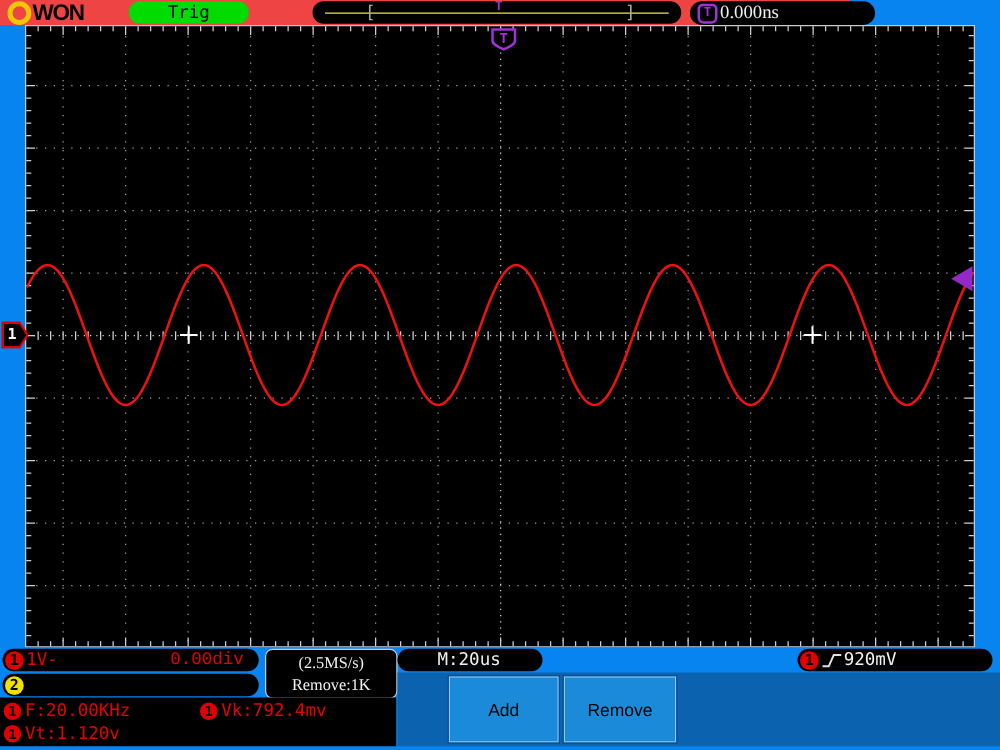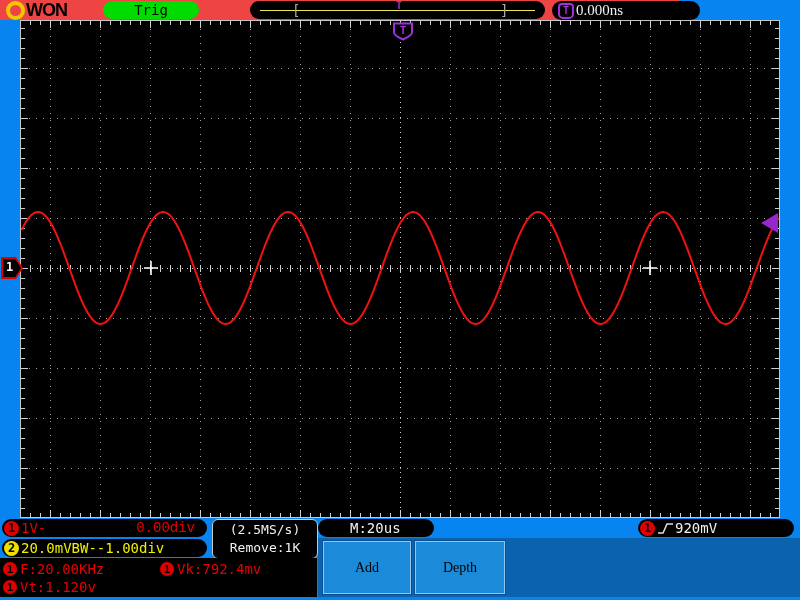--- a/index.html
+++ b/index.html
@@ -46,26 +46,26 @@
   .pill-m  {left:318px;top:1px;width:100px;height:18px;color:#F0F0F0;padding-left:16px;}
   .pill-m span{margin-left:16px;}
   .pill-trg{left:638px;top:1px;width:156px;height:18px;color:#F0F0F0;}
   .chnum{display:inline-flex;align-items:center;justify-content:center;width:15px;height:15px;
          border-radius:50%;color:#000;font-weight:bold;font-size:12px;margin:0 2px 0 2px;flex:none;}
   .chnum.red{background:#E00000;} .chnum.yel{background:#F0E000;}
   .grow{flex:1;}
   .pill-ch1 .pos{margin-right:12px;font-family:Liberation Mono, monospace;}
   .acq-box{position:absolute;left:212px;top:1px;width:104px;height:38px;background:#000;
            border:1px solid #C8C8C8;border-radius:6px;color:#F0F0F0;font-size:13px;
-           display:flex;flex-direction:column;align-items:center;justify-content:center;line-height:18px;}
+           display:flex;flex-direction:column;align-items:center;justify-content:center;line-height:18px;font-family:Liberation Serif, serif;}
   .menu-panel{position:absolute;left:318px;top:20px;width:482px;height:59px;background:#0B62AE;}
   .menu-btn{position:absolute;top:3px;height:51px;background:#1B8BD9;border:1px solid #8FC7F0;
             outline:1px solid #0A4F92;color:#000;font-size:14px;
-            font-family:Liberation Serif, serif;
-            display:flex;align-items:center;justify-content:center;cursor:pointer;}
+            font-family:Liberation Sans, sans-serif;
+            display:flex;align-items:center;justify-content:center;cursor:pointer;margin-left:36px;}
   .menu-btn.add{left:5px;width:86px;} .menu-btn.remove{left:97px;width:88px;}
   .meas-panel{position:absolute;left:0;top:40px;width:317px;height:39px;background:#000;color:#E80000;
               font-size:14px;}
   .meas-row{position:absolute;display:flex;align-items:center;}
   .mnum{display:inline-flex;align-items:center;justify-content:center;width:14px;height:14px;
         border-radius:50%;background:#E00000;color:#000;font-weight:bold;font-size:11px;margin-right:3px;flex:none;}
 </style>
 </head>
 <body>
 
@@ -140,21 +140,20 @@
 
     <div class="pill pill-ch1">
       <span class="chnum red">1</span>
       <span>1V-</span>
       <span class="grow"></span>
       <span class="pos">0.00div</span>
     </div>
 
     <div class="pill pill-ch2">
       <span class="chnum yel">2</span>
-      <span>20.0mVBW--1.00div</span>
     </div>
 
     <div class="acq-box">
       <span>(2.5MS/s)</span>
       <span>Remove:1K</span>
     </div>
 
     <div class="pill pill-m">
       <span>M:20us</span>
     </div>
@@ -165,21 +164,21 @@
         <path d="M1 12 H6 L10 3 H16" stroke="#E0E0E0" fill="none" stroke-width="1.5"></path>
       </svg>
       <span>920mV</span>
     </div>
 
     <div class="menu-panel">
       <div class="menu-btn add">
         <span>Add</span>
       </div>
       <div class="menu-btn remove">
-        <span>Depth</span>
+        <span>Remove</span>
       </div>
     </div>
 
     <div class="meas-panel">
       <div class="meas-row" style="left:3px;top:3px;">
         <span class="mnum">1</span>
         <span>F:20.00KHz</span>
       </div>
       <div class="meas-row" style="left:160px;top:3px;">
         <span class="mnum">1</span>

